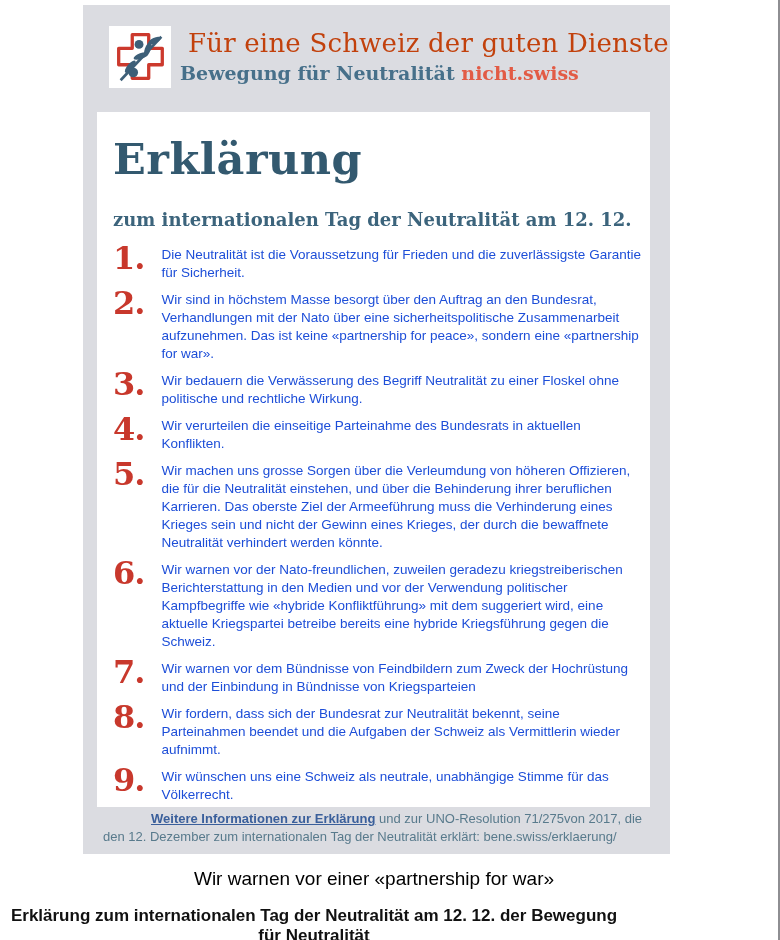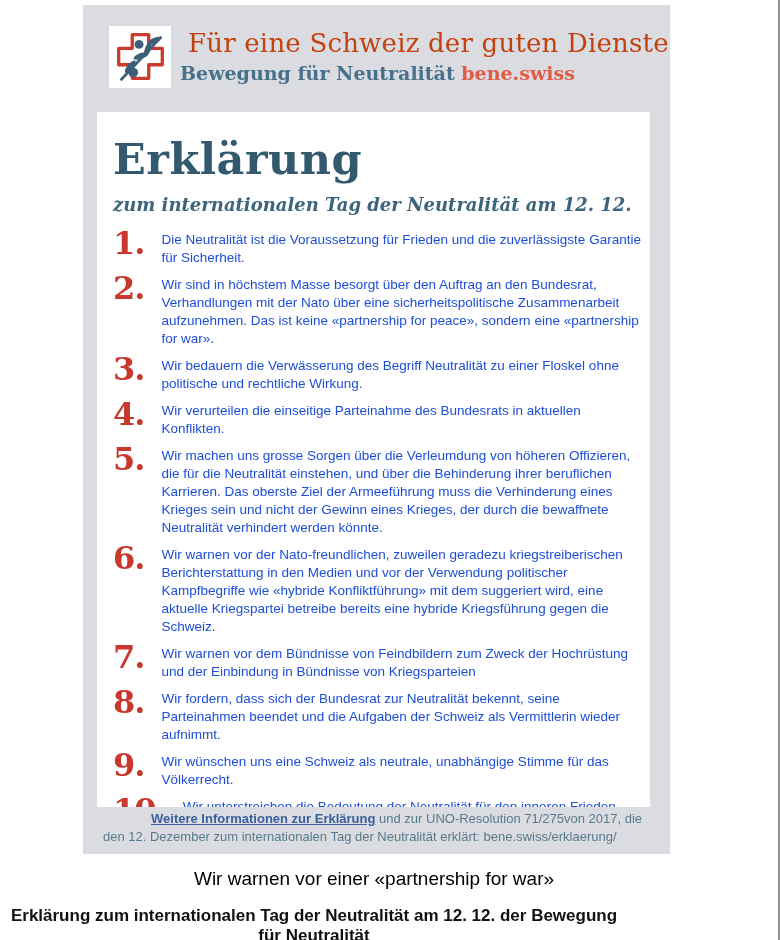--- a/index.html
+++ b/index.html
@@ -30,21 +30,21 @@
   .card{
     position:absolute;left:14px;top:107px;width:553px;height:695px;
     background:#ffffff;box-sizing:border-box;padding:24px 8px 0 16px;overflow:hidden;
   }
   .card-heading{
     font-family:"DejaVu Serif",serif;font-weight:bold;font-size:43px;
     color:#33596f;line-height:47px;margin:0;letter-spacing:0.5px;
   }
   .card-subheading{
     font-family:"DejaVu Serif",serif;font-weight:bold;font-size:18px;
-    color:#3c647c;line-height:25px;margin-top:9px;font-style:italic;
+    color:#3c647c;line-height:25px;margin-top:24px;
   }
   .items{margin-top:13px;}
   .item{display:flex;align-items:flex-start;margin-bottom:8px;}
   .item-num{
     flex:none;min-width:31px;margin-right:17px;
     font-family:"DejaVu Serif",serif;font-weight:bold;font-size:32px;
     line-height:27px;color:#c8382c;letter-spacing:-1px;
   }
   .item-text{
     font-size:13.5px;line-height:18px;color:#1d4ed8;padding-top:1px;max-width:500px;
@@ -84,21 +84,21 @@
           <ellipse cx="47" cy="15" rx="7" ry="2.8" transform="rotate(-25 47 15)"></ellipse>
           <circle cx="31" cy="19" r="4.6"></circle>
           <circle cx="25" cy="48" r="5"></circle>
         </g>
       </svg>
     </div>
     <div class="brand-text">
       <div class="brand-title">Für eine Schweiz der guten Dienste</div>
       <div class="brand-sub">
         <span>Bewegung für Neutralität</span>
-        <span class="brand-link">bene.swiss</span>
+        <span class="brand-link">nicht.swiss</span>
       </div>
     </div>
   </div>
 
   <div class="card">
     <h1 class="card-heading">Erklärung</h1>
     <div class="card-subheading">
       <div>zum internationalen Tag der Neutralität am 12. 12.</div>
     </div>
     <div class="items">

